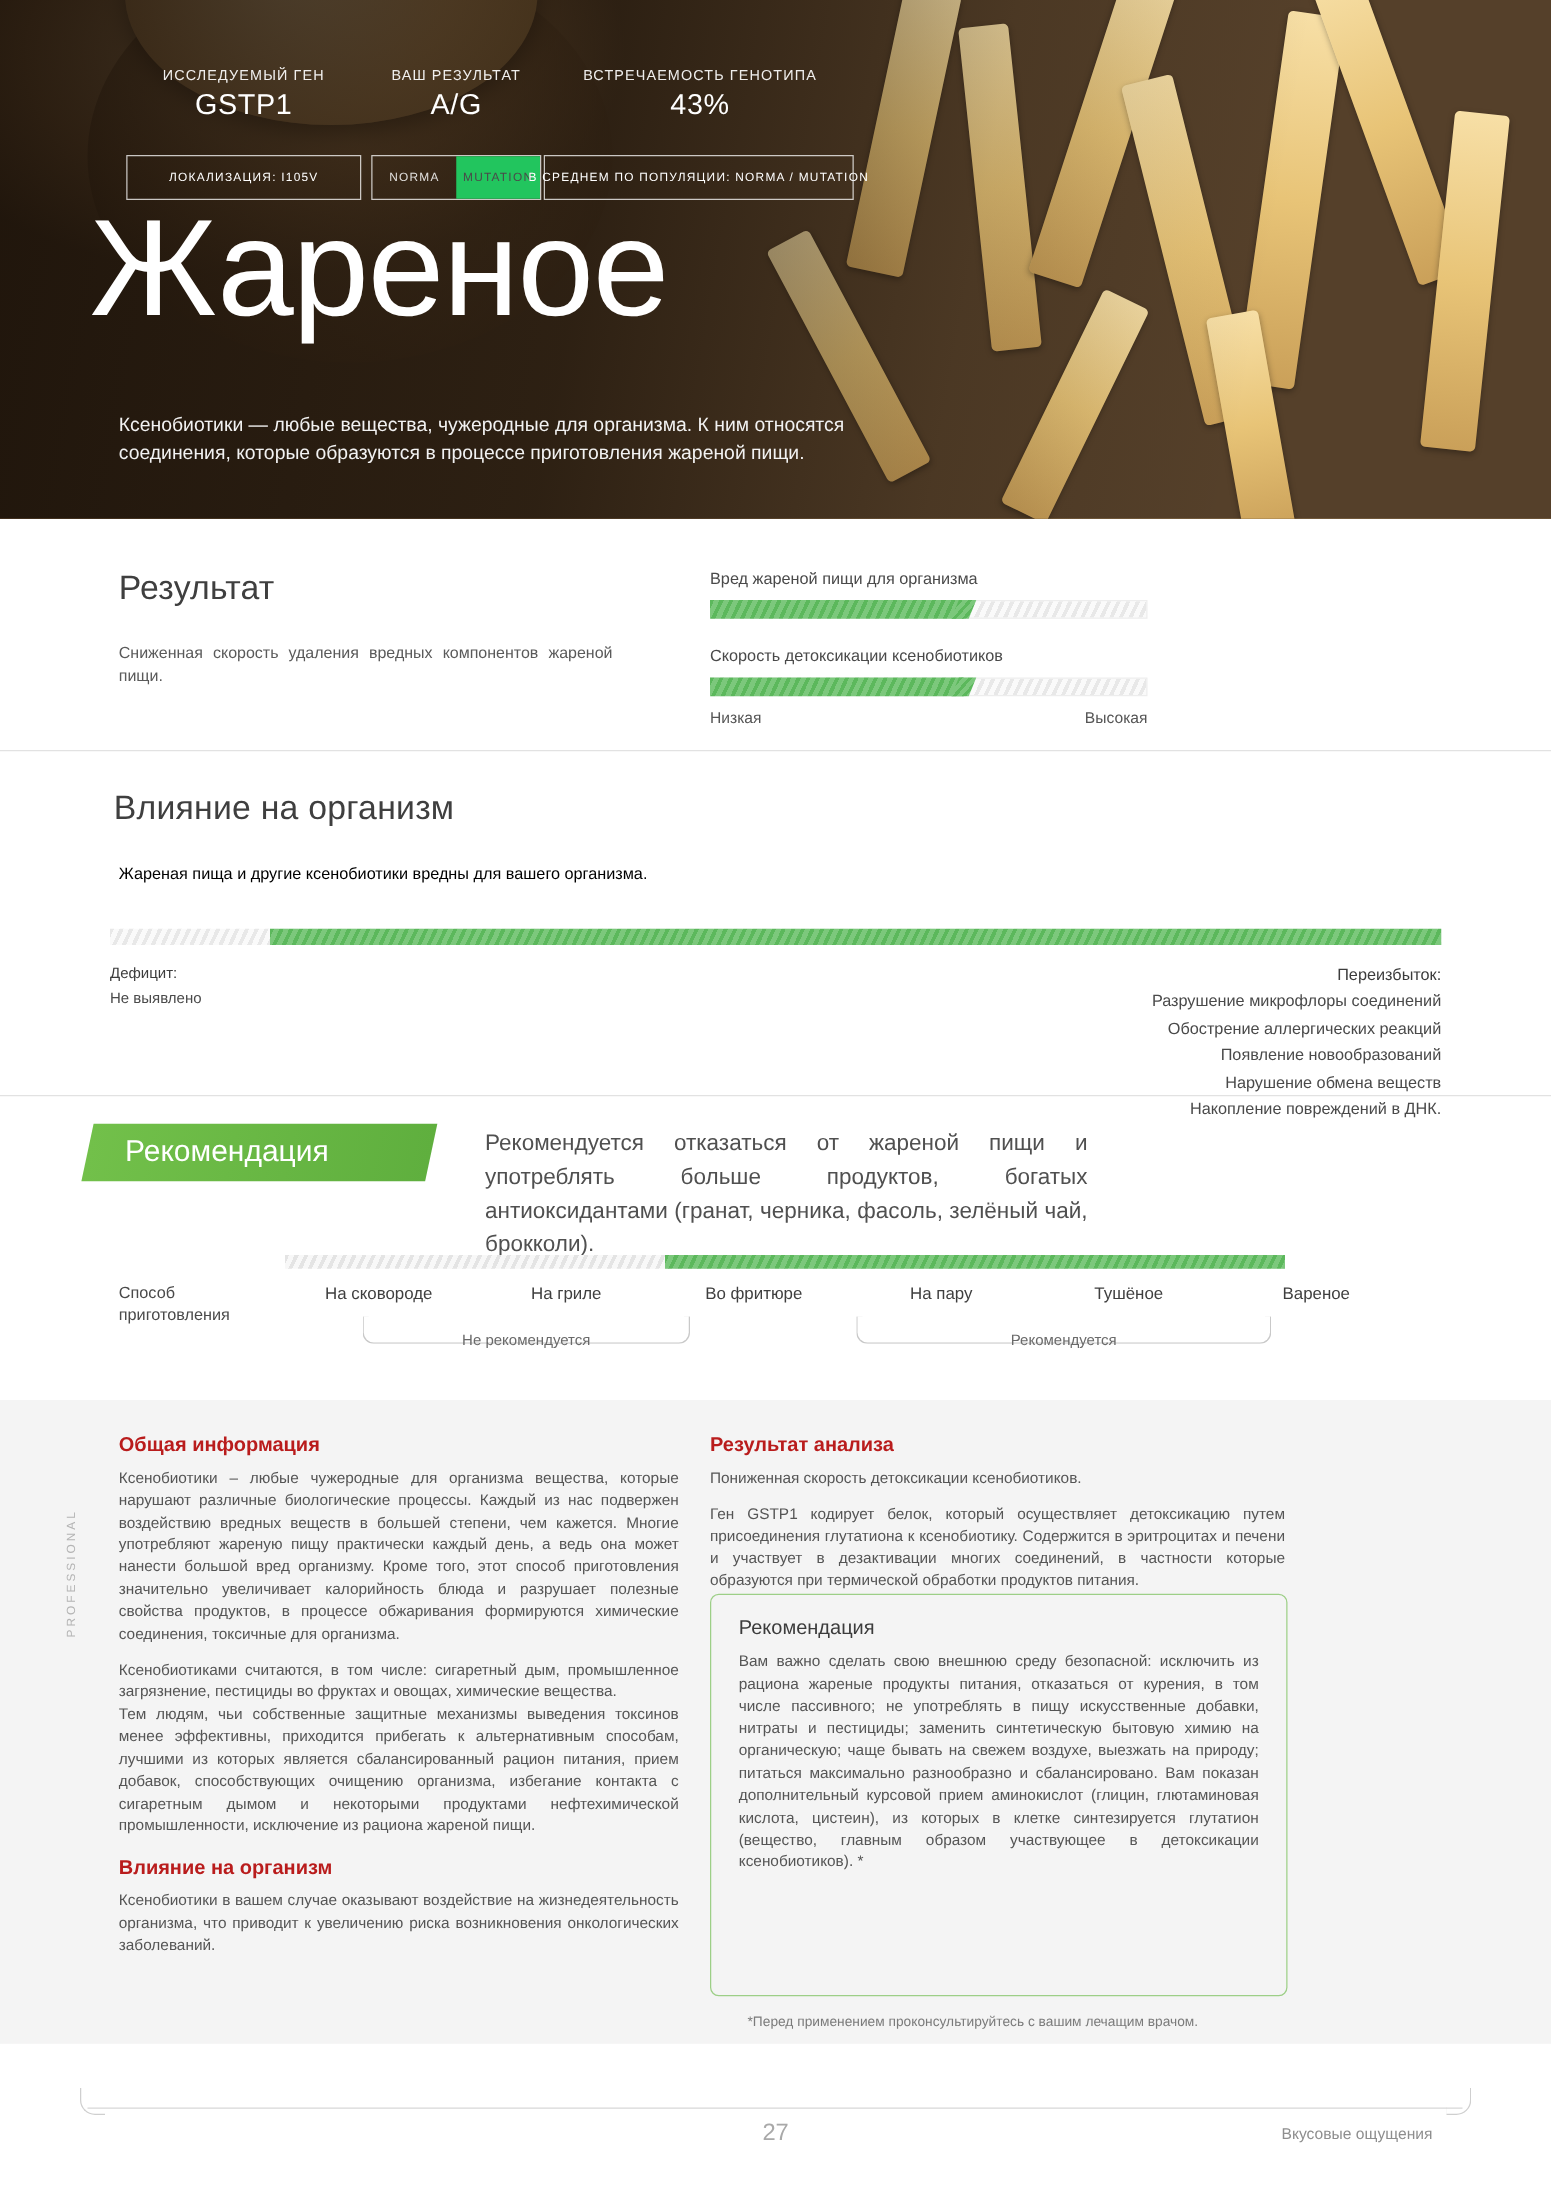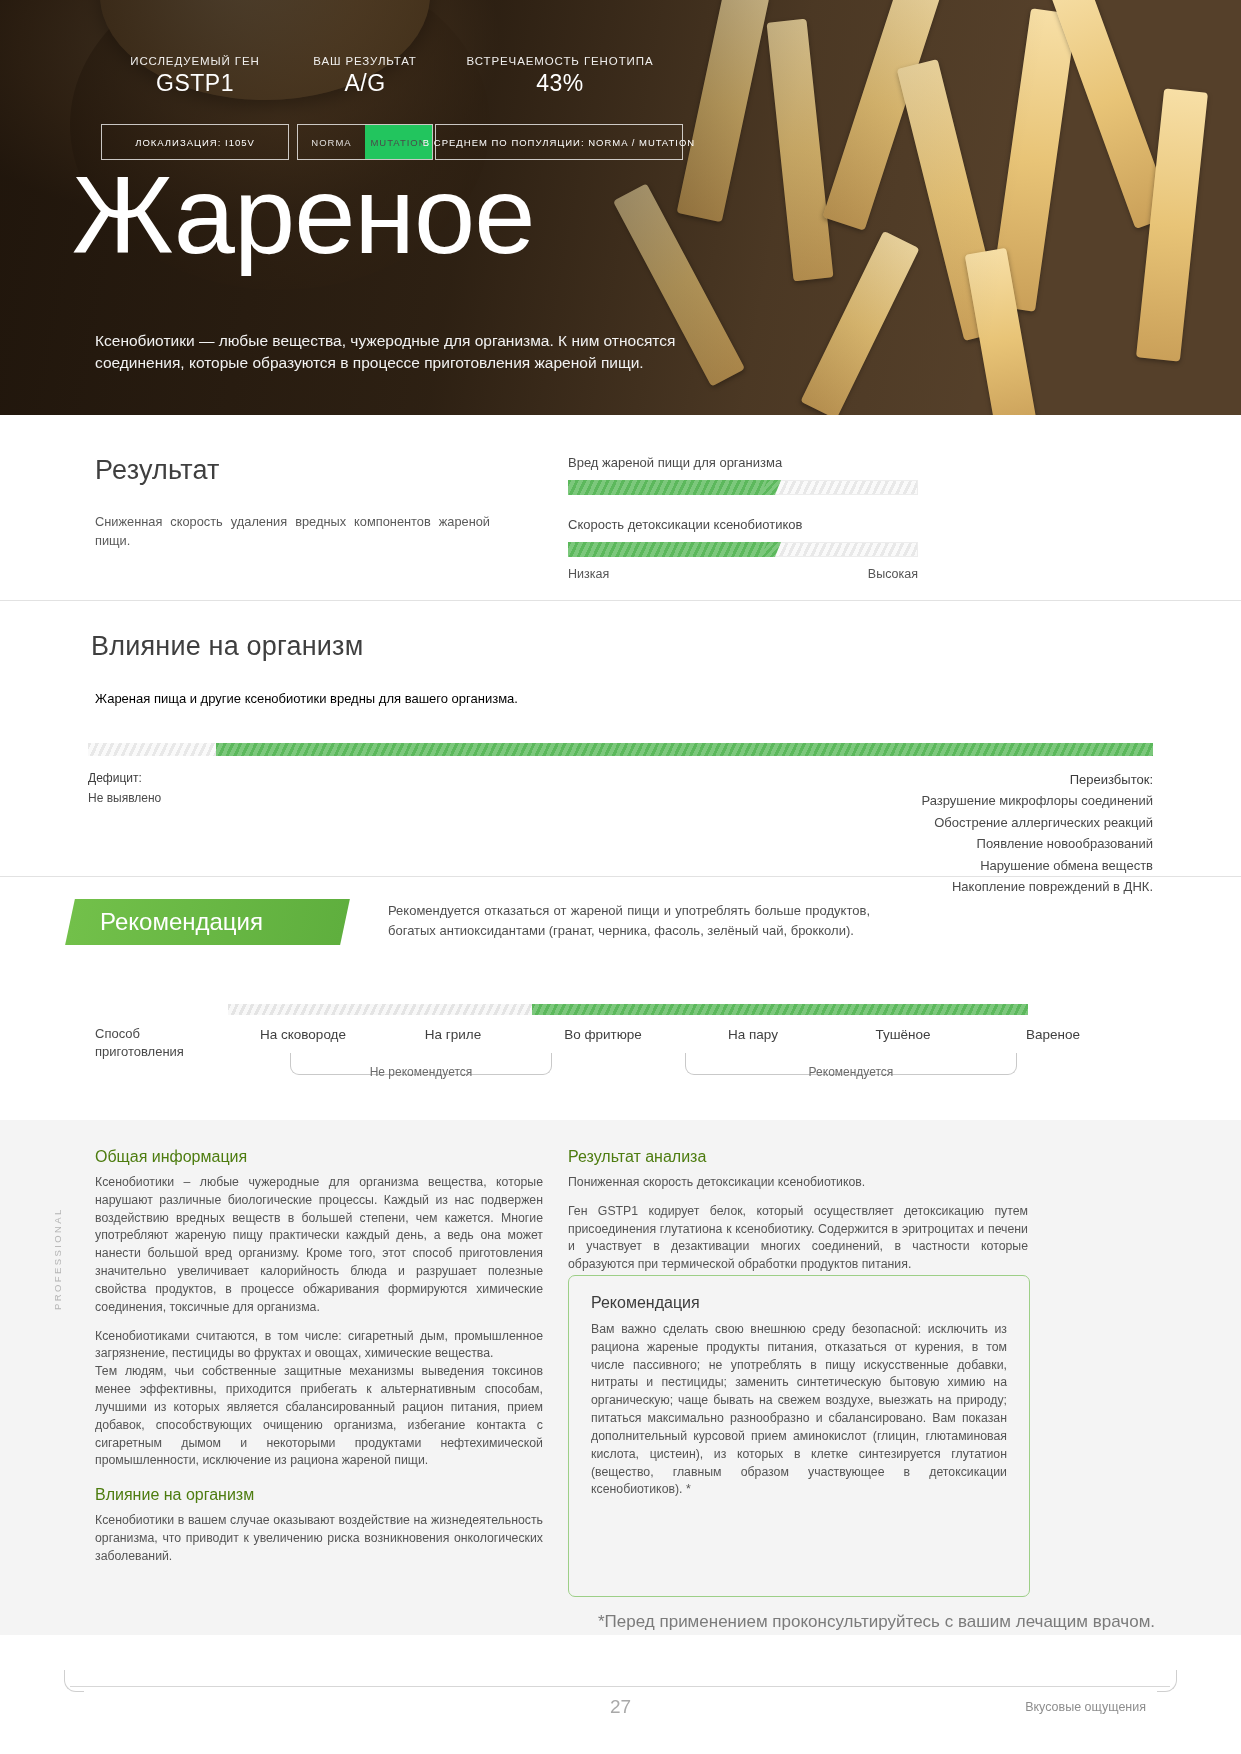--- a/index.html
+++ b/index.html
@@ -201,21 +201,21 @@
     width: 275px; height: 46px;
     background: linear-gradient(90deg, #72c04a 0%, #5faf3e 100%);
     display: flex; align-items: center;
     padding-left: 30px;
     color: #fff; font-size: 24px; font-weight: 300;
     transform: skewX(-12deg);
   }
   .reco-banner span { display: inline-block; transform: skewX(12deg); }
   .reco-text {
     position: absolute; left: 388px; top: 24px; width: 482px;
-    font-size: 13px; line-height: 1.5; color: #505050; text-align: justify;
+    font-size: 18px; line-height: 1.5; color: #505050; text-align: justify;
   }
 
   .method-label {
     position: absolute; left: 95px; top: 148px;
     font-size: 13px; color: #4a4a4a; line-height: 1.35;
   }
   .method-bar {
     position: absolute; left: 228px; top: 127px;
     width: 800px; height: 11px;
     background-image: repeating-linear-gradient(115deg, #e4e4e4 0 3px, #f8f8f8 3px 7px);
@@ -253,42 +253,42 @@
   }
   .vert-label {
     position: absolute; left: 52px; top: 190px;
     font-size: 9.5px; letter-spacing: 2.4px; color: #b4b4b4;
     transform: rotate(-90deg); transform-origin: left top;
     text-transform: uppercase;
   }
   .info-col-left { position: absolute; left: 95px; top: 28px; width: 448px; }
   .info-col-right { position: absolute; left: 568px; top: 28px; width: 460px; }
   .h3 {
-    font-size: 16px; font-weight: 400; color: #4d7c0f; margin-bottom: 8px;
+    font-size: 16px; font-weight: 700; color: #b91c1c; margin-bottom: 8px;
   }
   .body-txt {
     font-size: 12.3px; line-height: 1.45; color: #555; text-align: justify;
   }
   .body-txt + .body-txt { margin-top: 11px; }
   .gap { height: 16px; }
 
   .reco-box {
     position: absolute; left: 568px; top: 155px;
     width: 462px; height: 322px;
     border: 1px solid #9dcf87;
     border-radius: 7px;
     padding: 18px 22px 16px 22px;
     background: #f4f4f4;
   }
   .reco-box h4 {
     font-size: 16px; font-weight: 400; color: #3c3c3c; margin-bottom: 9px;
   }
   .note {
     position: absolute; left: 598px; top: 492px;
-    font-size: 17px; color: #7b7b7b;
+    font-size: 11px; color: #7b7b7b;
   }
 
   
   .footer { position: absolute; left: 0; top: 1660px; width: 1241px; height: 94px; }
   .foot-line { position: absolute; left: 70px; top: 26px; width: 1100px; height: 1px; background: #d7d7d7; }
   .foot-curl-l {
     position: absolute; left: 64px; top: 10px; width: 20px; height: 22px;
     border-left: 1px solid #cfcfcf; border-bottom: 1px solid #cfcfcf;
     border-radius: 0 0 0 12px;
   }

